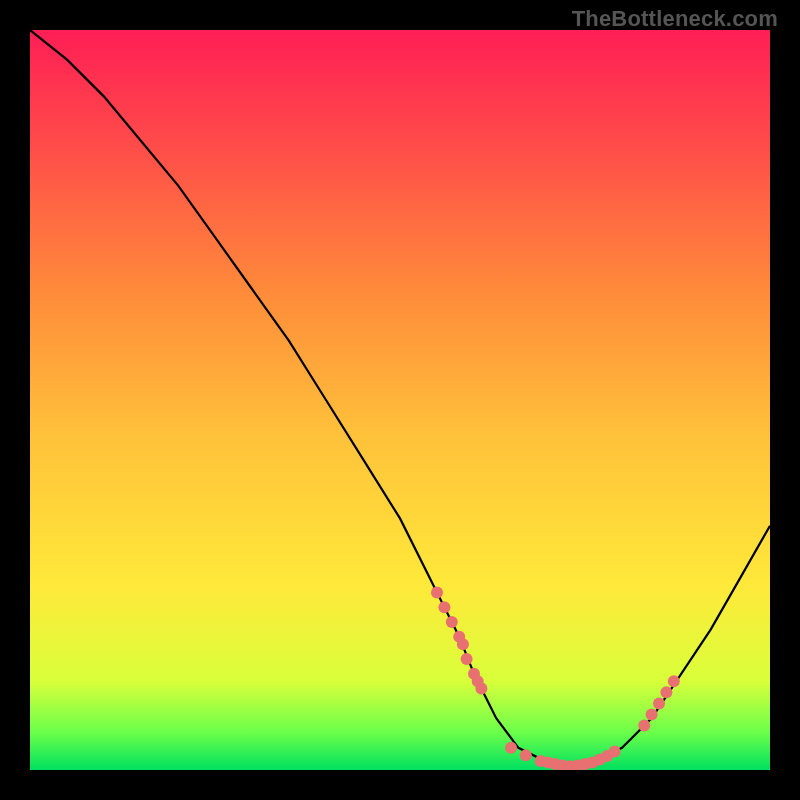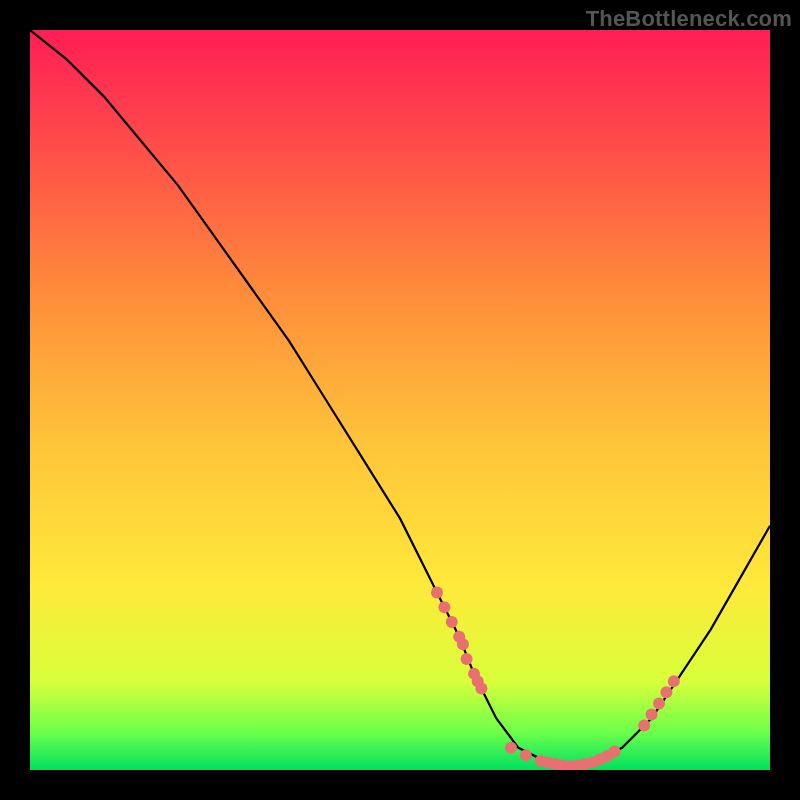--- a/index.html
+++ b/index.html
@@ -13,21 +13,21 @@
   }
   .frame {
     position: relative;
     width: 800px;
     height: 800px;
     background: #000;
   }
   .watermark {
     position: absolute;
     top: 6px;
-    right: 8px;
+    right: 22px;
     color: #555;
     font-size: 22px;
     font-weight: 600;
     letter-spacing: 0.2px;
     z-index: 5;
   }
   .plot-wrap {
     position: absolute;
     left: 30px;
     top: 30px;

